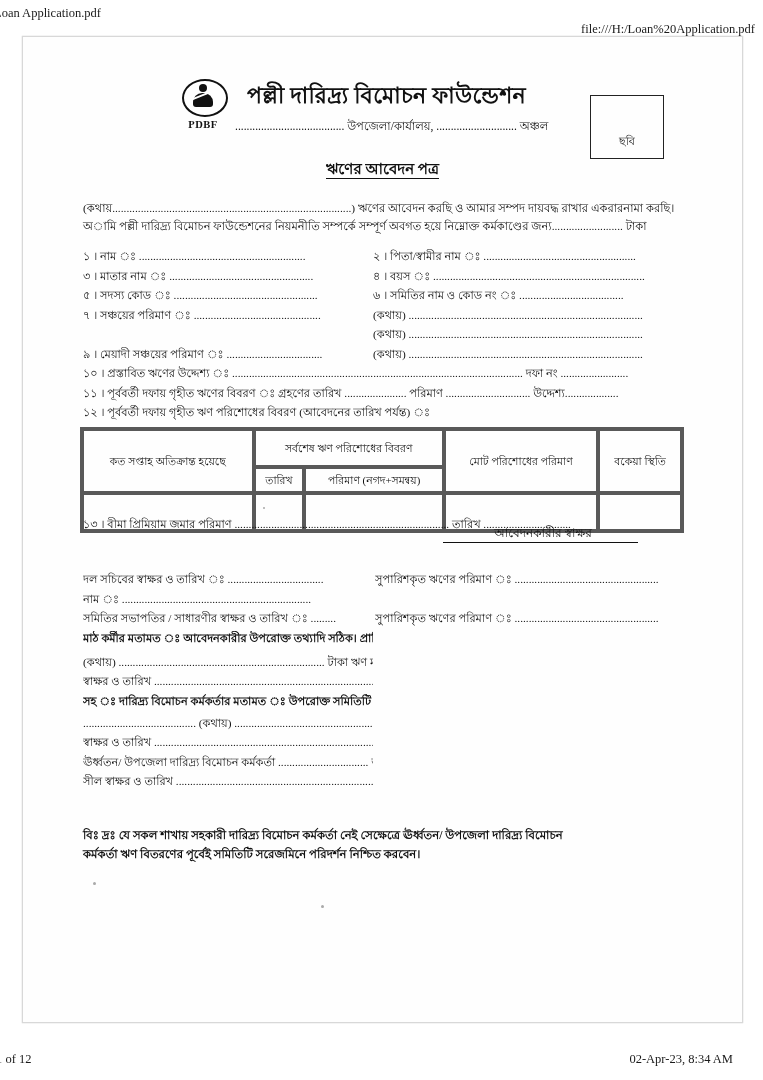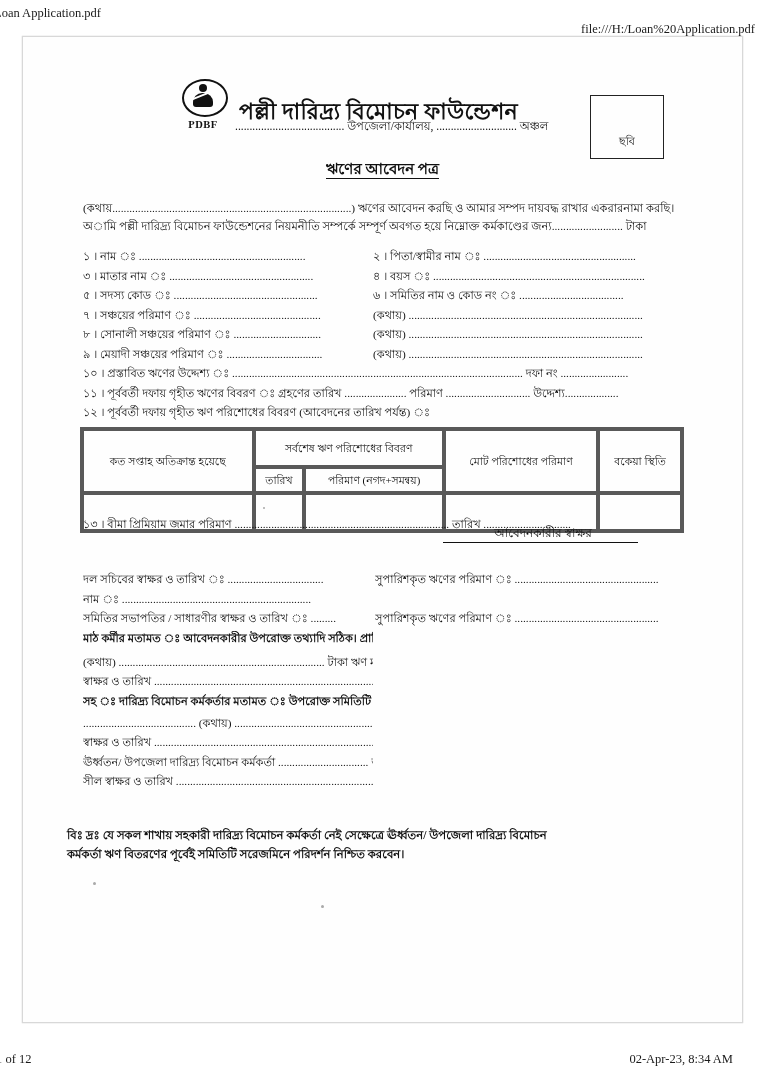--- a/index.html
+++ b/index.html
@@ -113,26 +113,25 @@
     transform: rotate(-22deg);
   }
   .logo-text {
     font-size: 10.5px;
     font-weight: bold;
     letter-spacing: 0.5px;
     margin-top: 1px;
   }
   .org-name {
     position: absolute;
-    left: 216px;
+    left: 224px;
     top: 44px;
     font-size: 22px;
     font-weight: bold;
     letter-spacing: 0.3px;
-    margin-top: 16px;
   }
   .org-sub {
     position: absolute;
     left: 212px;
     top: 82px;
     width: 330px;
     font-size: 11.5px;
     white-space: nowrap;
   }
   .photo-box {
@@ -250,21 +249,21 @@
     top: 535px;
     width: 600px;
     font-size: 11.3px;
   }
   .block2 .row { height: 19.5px; }
   .block2 .row .c1 { width: 290px; }
   .block2 .row .c2 { left: 292px; width: 308px; }
 
   .note {
     position: absolute;
-    left: 44px;
+    left: 60px;
     top: 790px;
     width: 590px;
     font-size: 11.6px;
     font-weight: bold;
     line-height: 1.6;
   }
 
   .speck {
     position: absolute;
     background: #555;
@@ -329,21 +328,20 @@
         </div>
         <div class="row">
           <span class="c1">৫ । সদস্য কোড ঃ ...................................................</span>
           <span class="c2">৬ । সমিতির নাম ও কোড নং ঃ .....................................</span>
         </div>
         <div class="row">
           <span class="c1">৭ । সঞ্চয়ের পরিমাণ ঃ .............................................</span>
           <span class="c2">(কথায়) ...................................................................................</span>
         </div>
         <div class="row">
-          <span class="c1">৮ । সোনালী সঞ্চয়ের পরিমাণ ঃ ...............................</span>
           <span class="c2">(কথায়) ...................................................................................</span>
         </div>
         <div class="row">
           <span class="c1">৯ । মেয়াদী সঞ্চয়ের পরিমাণ ঃ ..................................</span>
           <span class="c2">(কথায়) ...................................................................................</span>
         </div>
         <div class="row full">
           <span class="c1">১০ । প্রস্তাবিত ঋণের উদ্দেশ্য ঃ ....................................................................................................... দফা নং ........................</span>
         </div>
         <div class="row full">

